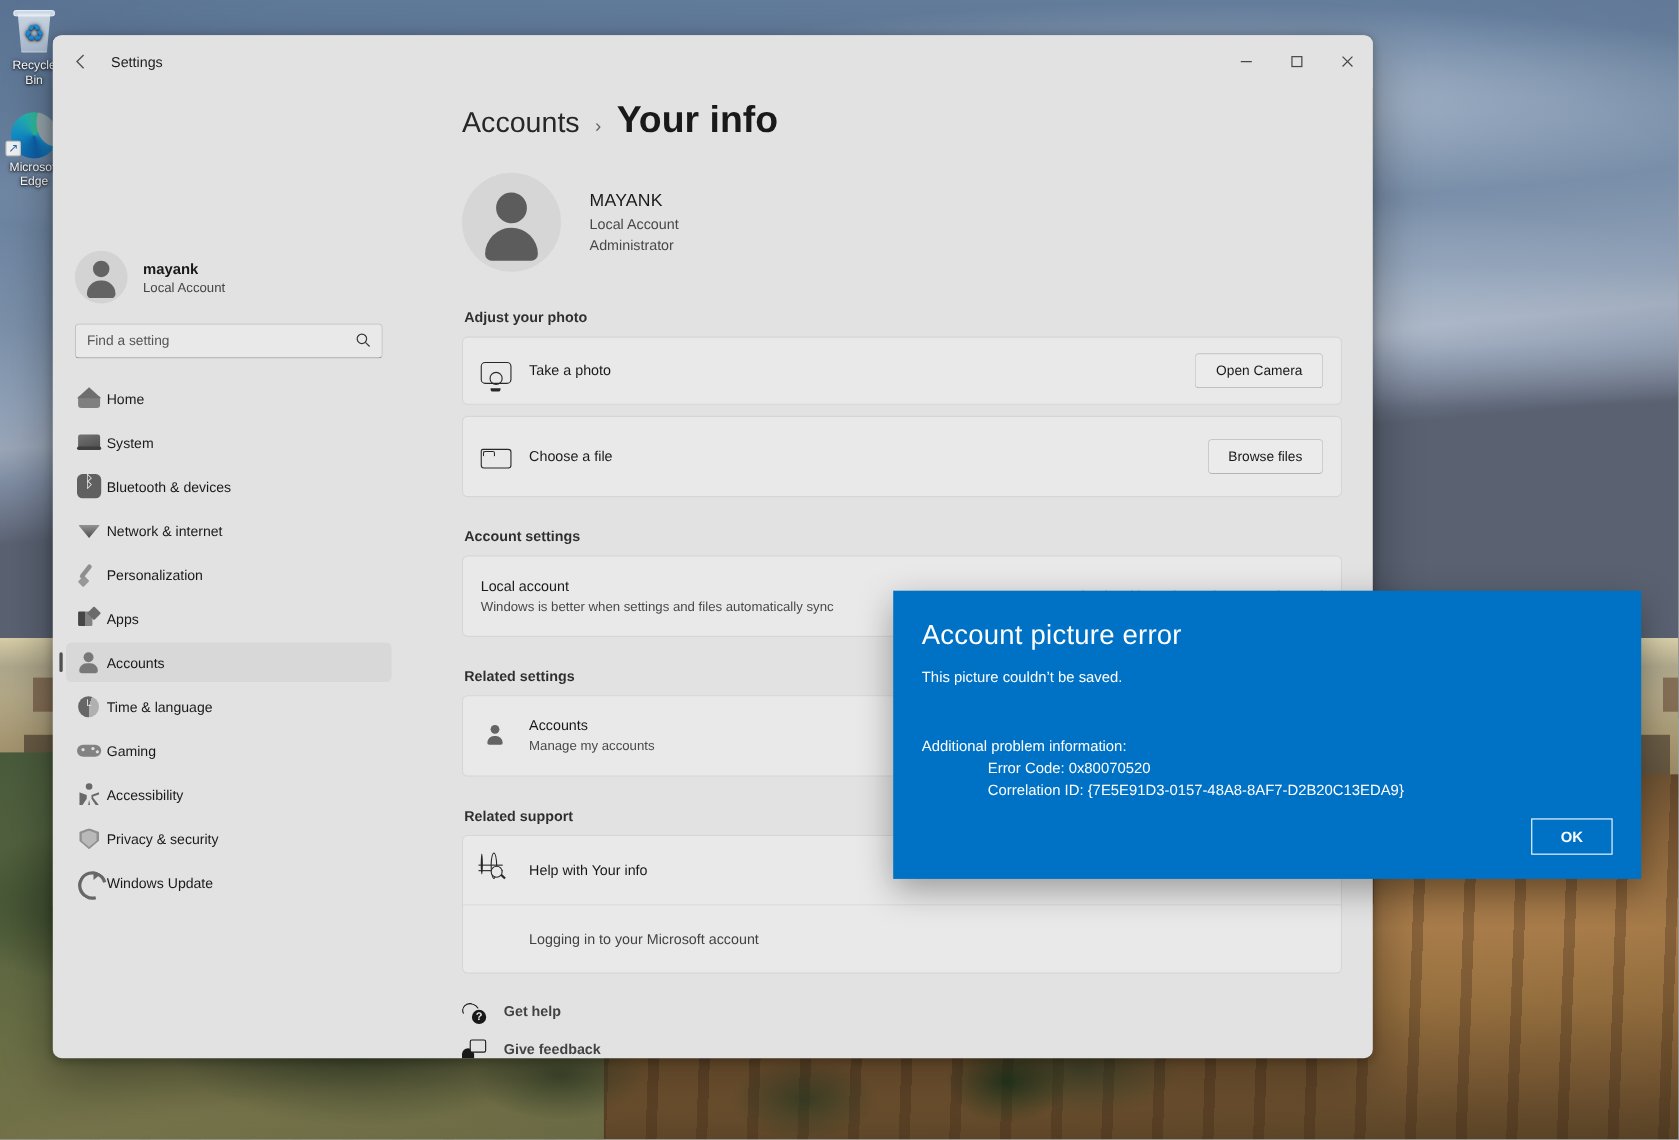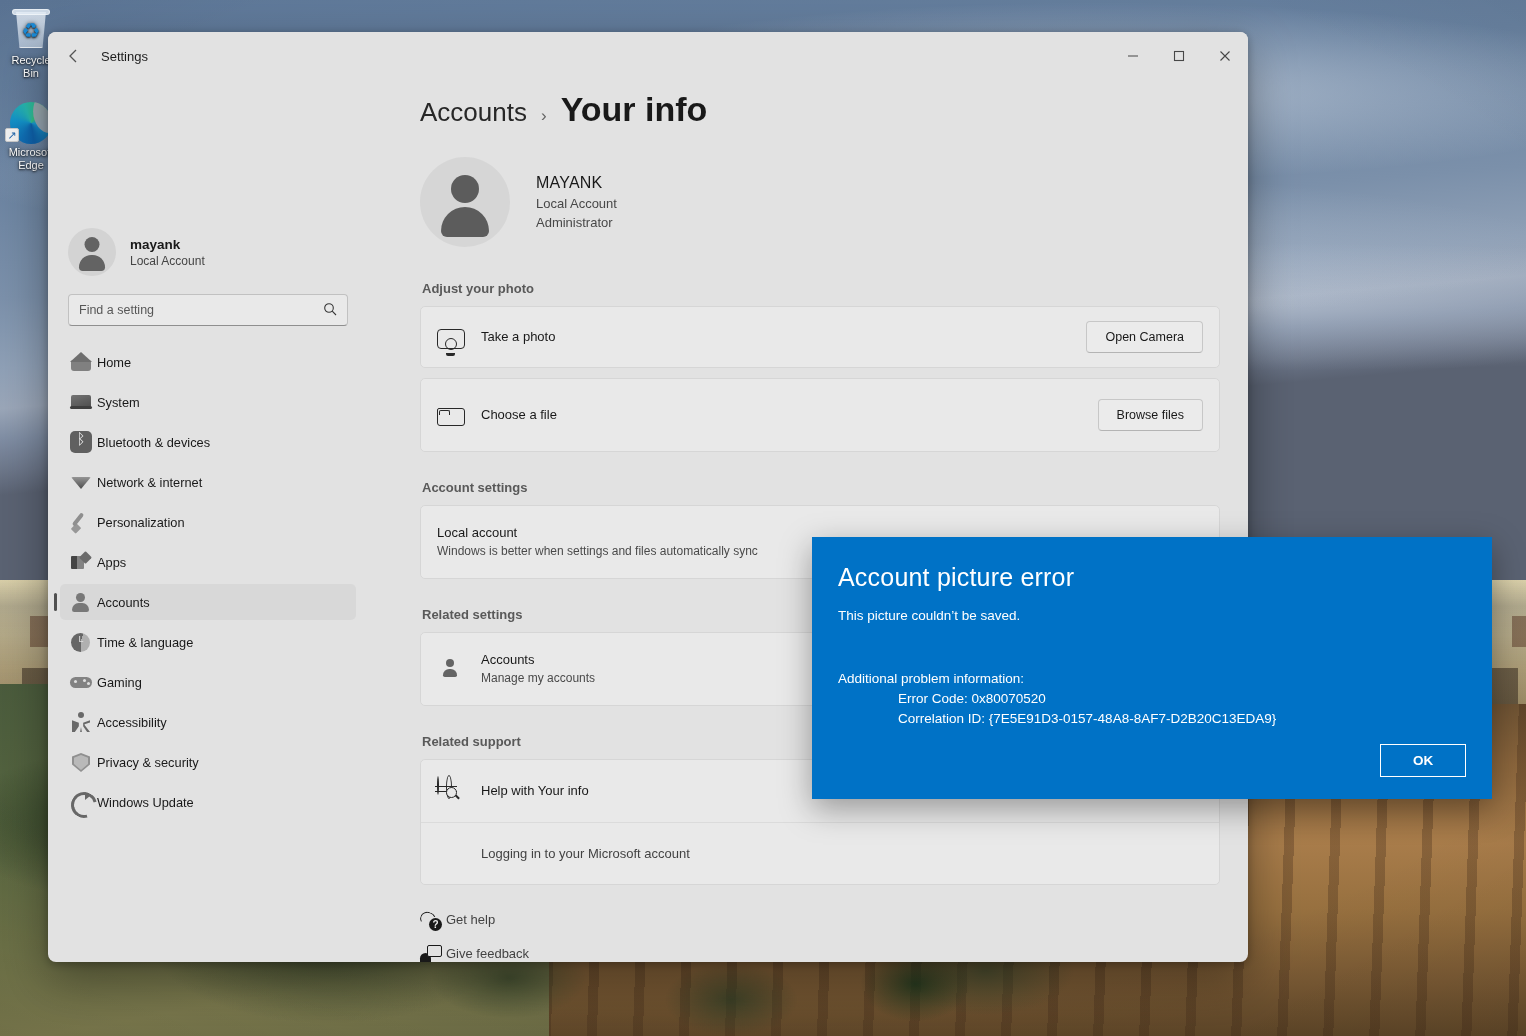--- a/index.html
+++ b/index.html
@@ -287,21 +287,21 @@
   }
   .breadcrumb { display:flex; align-items:baseline; gap: 14px; margin-bottom: 28px; }
   .bc-parent { font-size: 26px; color: #2a2a2a; }
   .bc-sep { font-size: 17px; color: #6a6a6a; }
   .bc-current { font-size: 34px; font-weight: bold; color: #1b1b1b; }
 
   .user-block { display:flex; align-items:center; gap: 26px; margin-bottom: 34px; }
   .user-name { font-size: 16px; color: #1b1b1b; letter-spacing:.2px; }
   .user-meta { font-size: 13px; color: #4d4d4d; margin-top: 4px; }
 
-  .section-title { font-size: 13px; font-weight: bold; color: #0f766e; margin: 0 0 10px 2px; }
+  .section-title { font-size: 13px; font-weight: bold; color: #7f1d1d; margin: 0 0 10px 2px; }
   .section-title.sp { margin-top: 28px; }
 
   .card {
     background: #fbfbfb;
     border: 1px solid #e6e6e6;
     border-radius: 5px;
     padding: 0 16px;
     display:flex; align-items:center;
     height: 62px;
     margin-bottom: 10px;
@@ -316,21 +316,21 @@
     background: #fdfdfd; border-radius: 4px;
     height: 32px; padding: 0 18px;
     font-family: inherit; font-size: 12.5px; color: #1b1b1b;
   }
   .stack-card { flex-direction: column; align-items: stretch; height: auto; padding: 0; }
   .stack-row { display:flex; align-items:center; padding: 0 16px; height: 62px; }
   .stack-row + .stack-row { border-top: 1px solid #ececec; }
   .link { color: #1f4c86; font-size: 13px; text-decoration: none; }
 
   .foot-links { margin-top: 18px; }
-  .foot-link { display:flex; align-items:center; gap: 4px; height: 34px; }
+  .foot-link { display:flex; align-items:center; gap: 16px; height: 34px; font-weight: bold; }
   .foot-ic { width: 22px; flex:0 0 22px; height:22px; position:relative; color:#1b1b1b; }
 
   
   .ic-cam { border: 1.6px solid #2b2b2b; border-radius: 4px; width:24px; height:20px; margin-top:4px; }
   .ic-cam::before { content:''; position:absolute; left:7px; top:8px; width:10px; height:10px; border:1.6px solid #2b2b2b; border-radius:50%; }
   .ic-cam::after { content:''; position:absolute; left:8px; top:23px; width:9px; height:3px; background:#2b2b2b; border-radius:0 0 2px 2px; }
   
   .ic-folder { border: 1.6px solid #2b2b2b; border-radius: 2px 3px 3px 3px; width:21px; height:18px; margin-top:5px; }
   .ic-folder::before { content:''; position:absolute; left:1px; top:1px; width:9px; height:4px; border:1.6px solid #2b2b2b; border-bottom:0; border-radius:2px 2px 0 0; background:#fbfbfb; }
   
@@ -359,21 +359,21 @@
     box-shadow: 0 10px 30px rgba(0,0,0,.35);
     color: #fff;
     padding: 26px 26px 0 26px;
   }
   .dlg-title { font-size: 25px; font-weight: normal; letter-spacing: .2px; margin-bottom: 16px; }
   .dlg-msg { font-size: 13.5px; }
   .dlg-extra { margin-top: 46px; font-size: 13.5px; line-height: 20px; }
   .dlg-indent { padding-left: 60px; }
   .dlg-ok {
     position: absolute; right: 26px; bottom: 22px;
-    width: 86px; height: 33px;
+    width: 74px; height: 33px;
     background: #0072c6; border: 1.6px solid #ffffff;
     color: #fff; font-family: inherit; font-size: 13.5px; font-weight: bold;
   }
 </style>
 </head>
 <body>
 
 <div id="desktop">
 
   <div class="wp-layer wp-sky"></div>

